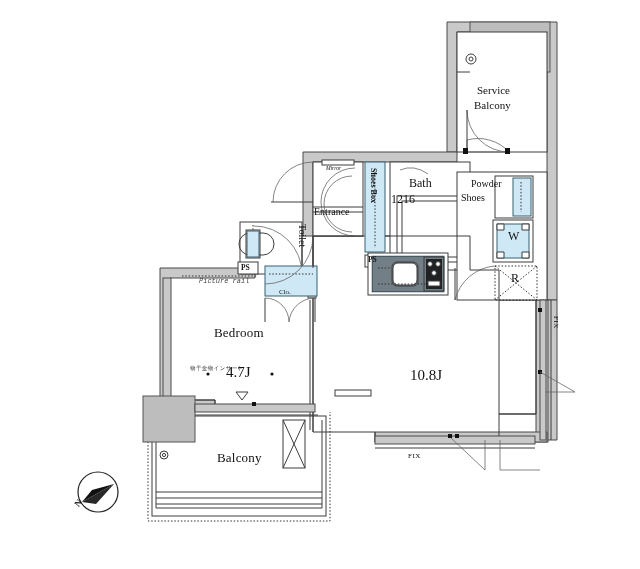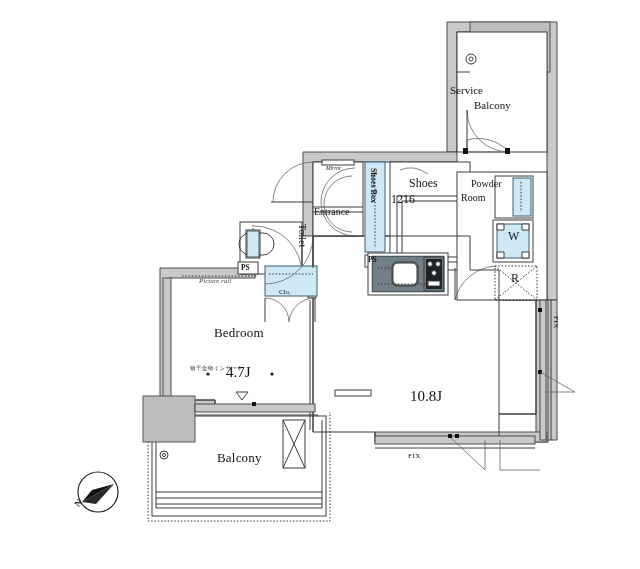--- a/index.html
+++ b/index.html
@@ -199,48 +199,48 @@
 
     <path class="none" d="M313,236 L363,236"></path>
     <path class="none" d="M385,236 L470,236"></path>
     <path class="none" d="M470,236 L470,270"></path>
     <path class="none" d="M470,270 L499,270"></path>
     <path class="none" d="M499,270 L499,300"></path>
 
     <rect class="none" x="335" y="390" width="36" height="6" fill="#fff"></rect>
   </svg>
 
-  <div class="lbl roomsub" style="left:410px;top:376px;">10.8J</div>
+  <div class="lbl roomsub" style="left:410px;top:355px;">10.8J</div>
 
   <div class="lbl room" style="left:206px;top:325px;">Bedroom</div>
   <div class="lbl roomsub" style="left:226px;top:352px;">4.7J</div>
   <div class="lbl xs" style="left:190px;top:365px;font-family:'DejaVu Sans',sans-serif;letter-spacing:.4px;color:#333;">物干金物インサート</div>
 
   <div class="lbl room" style="left:209px;top:450px;">Balcony</div>
 
-  <div class="lbl" style="left:450px;top:84px;font-size:11px;font-family:Liberation Serif, serif;">Service</div>
+  <div class="lbl" style="left:477px;top:84px;font-size:11px;font-family:Liberation Serif, serif;">Service</div>
   <div class="lbl" style="left:474px;top:99px;font-size:11px;">Balcony</div>
 
-  <div class="lbl" style="left:409px;top:176px;font-size:12px;">Shoes</div>
+  <div class="lbl" style="left:409px;top:176px;font-size:12px;">Bath</div>
   <div class="lbl" style="left:391px;top:192px;font-size:12px;">1216</div>
 
   <div class="lbl" style="left:459px;top:178px;font-size:10px;padding-left:12px;">Powder</div>
-  <div class="lbl" style="left:461px;top:192px;font-size:10px;">Room</div>
+  <div class="lbl" style="left:461px;top:192px;font-size:10px;">Shoes</div>
 
   <div class="lbl vert" style="left:297px;top:224px;font-size:10px;">Toilet</div>
 
   <div class="lbl" style="left:314px;top:206px;font-size:10px;">Entrance</div>
 
   <div class="lbl vert" style="left:369px;top:168px;font-size:8px;font-weight:bold;">Shoes Box</div>
 
   <div class="lbl xs" style="left:326px;top:165px;font-style:italic;">Mirror</div>
 
   <div class="lbl sm" style="left:279px;top:288px;">Clo.</div>
 
-  <div class="lbl sm" style="left:199px;top:277px;font-style:italic;color:#444;">Picture rail</div>
+  <div class="lbl sm" style="left:199px;top:277px;font-style:italic;color:#444;font-family:Liberation Mono, monospace;">Picture rail</div>
 
   <div class="lbl" style="left:508px;top:229px;font-size:12px;">W</div>
   <div class="lbl" style="left:511px;top:271px;font-size:12px;">R</div>
 
   <div class="lbl" style="left:368px;top:255px;font-size:7.5px;font-weight:bold;">PS</div>
   <div class="lbl" style="left:241px;top:263px;font-size:7.5px;font-weight:bold;">PS</div>
 
   <div class="lbl sm" style="left:408px;top:452px;letter-spacing:.5px;">FIX</div>
   <div class="lbl vert sm" style="left:552px;top:316px;letter-spacing:.5px;">FIX</div>
 

